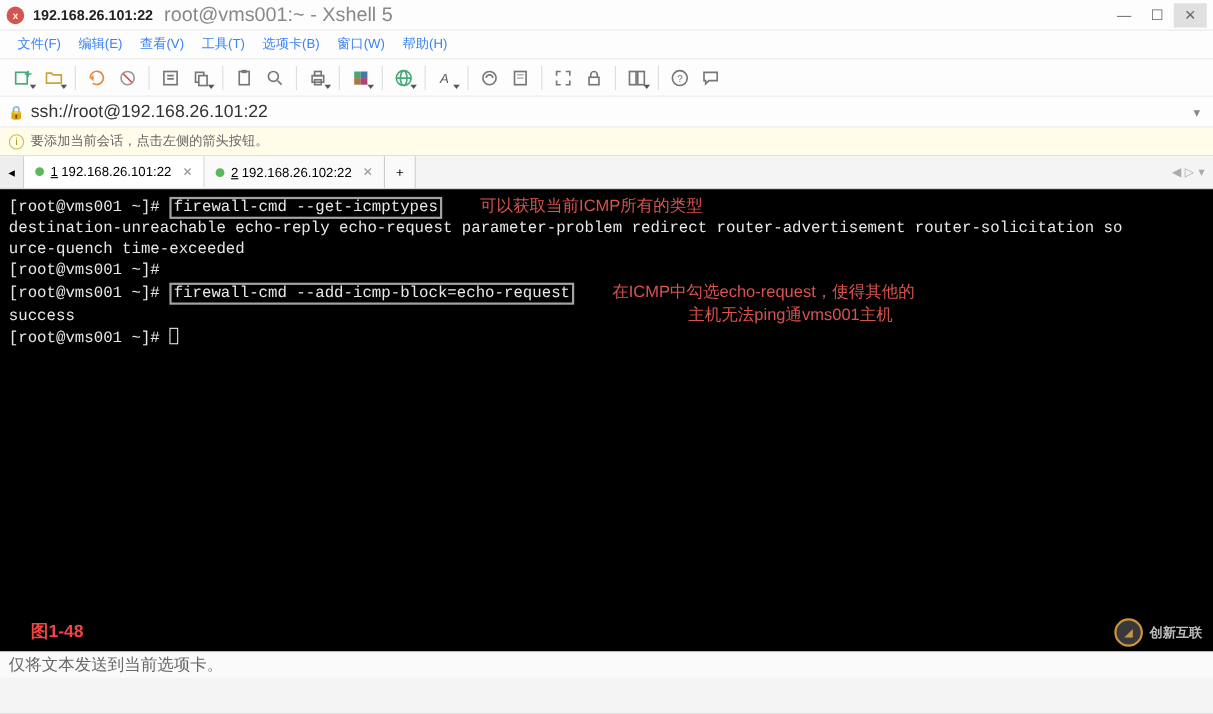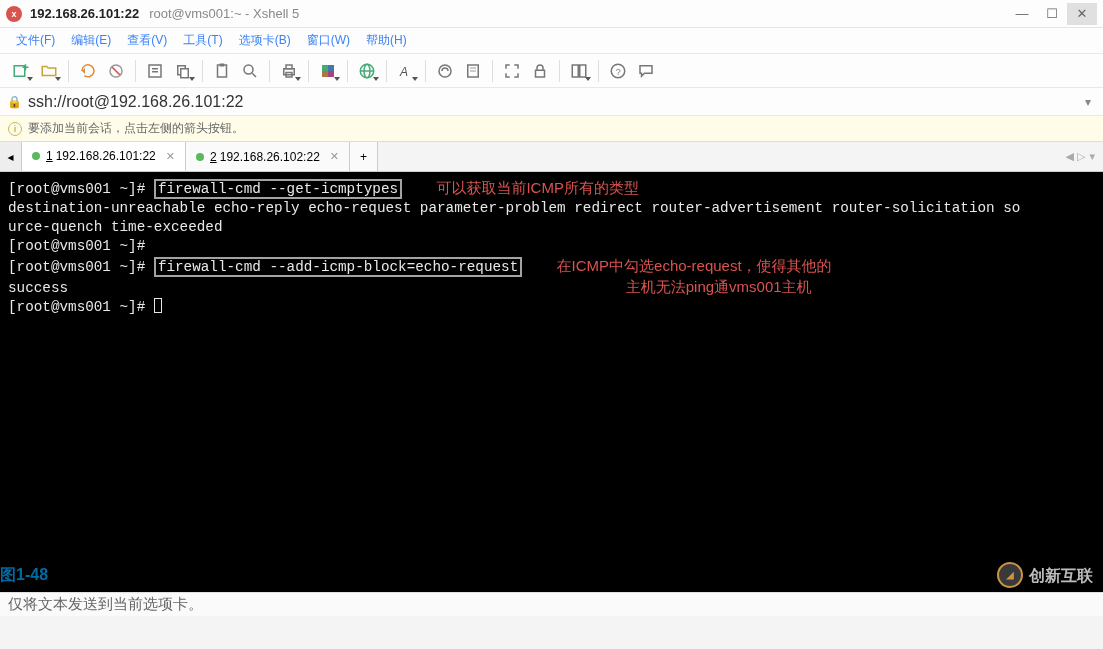--- a/index.html
+++ b/index.html
@@ -2,21 +2,21 @@
 <html><head>
 <meta charset="utf-8">
 <style>
 * { margin: 0; padding: 0; box-sizing: border-box; }
 body { font-family: "Microsoft YaHei", Arial, sans-serif; font-size: 12px; background: #f4f4f4; width: 1103px; height: 649px; overflow: hidden; position: relative; }
 
 
 .titlebar { height: 28px; background: #fdfdfd; border-bottom: 1px solid #e5e5e5; display: flex; align-items: center; padding: 0 6px; }
 .titlebar .logo { width: 16px; height: 16px; background: #d9534f; border-radius: 50%; margin-right: 8px; display:flex;align-items:center;justify-content:center;color:#fff;font-size:9px;font-weight:bold;}
 .titlebar .ip { font-weight: bold; font-size: 13px; color: #222; margin-right: 10px; }
-.titlebar .path { color: #888; font-size: 13px; }
+.titlebar .path { color: #888; font-size: 18px; }
 .titlebar .win-controls { margin-left: auto; display: flex; }
 .titlebar .win-btn { width: 30px; height: 22px; display: flex; align-items: center; justify-content: center; font-size: 13px; color: #666; }
 .titlebar .win-btn.close { background: #e0e0e0; }
 
 
 .menubar { height: 26px; background: #fdfdfd; border-bottom: 1px solid #e8e8e8; display: flex; align-items: center; padding: 0 8px; }
 .menubar .mitem { padding: 0 8px; color: #3b82f6; font-size: 12px; cursor: default; }
 
 
 .toolbar { height: 34px; background: #fdfdfd; border-bottom: 1px solid #e8e8e8; display: flex; align-items: center; padding: 0 8px; gap: 2px; }
@@ -47,24 +47,24 @@
 .tab.inactive { background: #fafafa; }
 .tabrow .tab-add { width:28px; display:flex;align-items:center;justify-content:center;border-right:1px solid #ccc; background:#fafafa;}
 .tabrow .tab-nav { margin-left:auto; display:flex; gap:4px; padding-right:8px; align-items:center;}
 .tabrow .tab-nav span{color:#aaa;font-size:11px;}
 
 
 .terminal { background: #000; color: #e8e8e8; font-family: Consolas, "Courier New", monospace; font-size: 14.3px; padding: 6px 8px; height: 420px; white-space: pre; overflow: hidden; position:relative; line-height: 19px;}
 .terminal .hl { border: 2px solid #a3a3a3; padding: 0 2px; margin: -2px 0;}
 .terminal .ann { color: #d9534f; font-family: "Microsoft YaHei", sans-serif; font-weight: normal; font-size: 15px;}
 .terminal .cursor { display:inline-block; width:8px; height:15px; border:1px solid #e8e8e8; vertical-align: -2px;}
-.terminal .figlabel { position:absolute; left:0; bottom:8px; color:#0369a1; font-family:"Microsoft YaHei",sans-serif; font-weight:bold; font-size:16px;}
+.terminal .figlabel { position:absolute; left:28px; bottom:8px; color:#ef4444; font-family:"Microsoft YaHei",sans-serif; font-weight:bold; font-size:16px;}
 .terminal .watermark { position:absolute; right:10px; bottom:4px; display:flex; align-items:center; gap:6px; opacity:0.85;}
 .terminal .watermark .wicon{width:26px;height:26px;border-radius:50%;background:#444;border:2px solid #f0ad4e;display:flex;align-items:center;justify-content:center;color:#f0ad4e;font-weight:bold;font-size:13px;}
-.terminal .watermark .wtext{color:#ddd;font-family:Liberation Serif, serif;font-size:16px;font-weight:bold;}
+.terminal .watermark .wtext{color:#ddd;font-family:Liberation Serif, serif;font-size:12px;font-weight:bold;}
 
 
 .statusbar { height: 24px; background: #fafafa; border-top: 1px solid #e0e0e0; display: flex; align-items: center; padding: 0 8px; color:#666; font-size:15px;}
 </style>
 </head>
 <body>
 
 <div class="titlebar">
   <div class="logo">x</div>
   <span class="ip">192.168.26.101:22</span>

